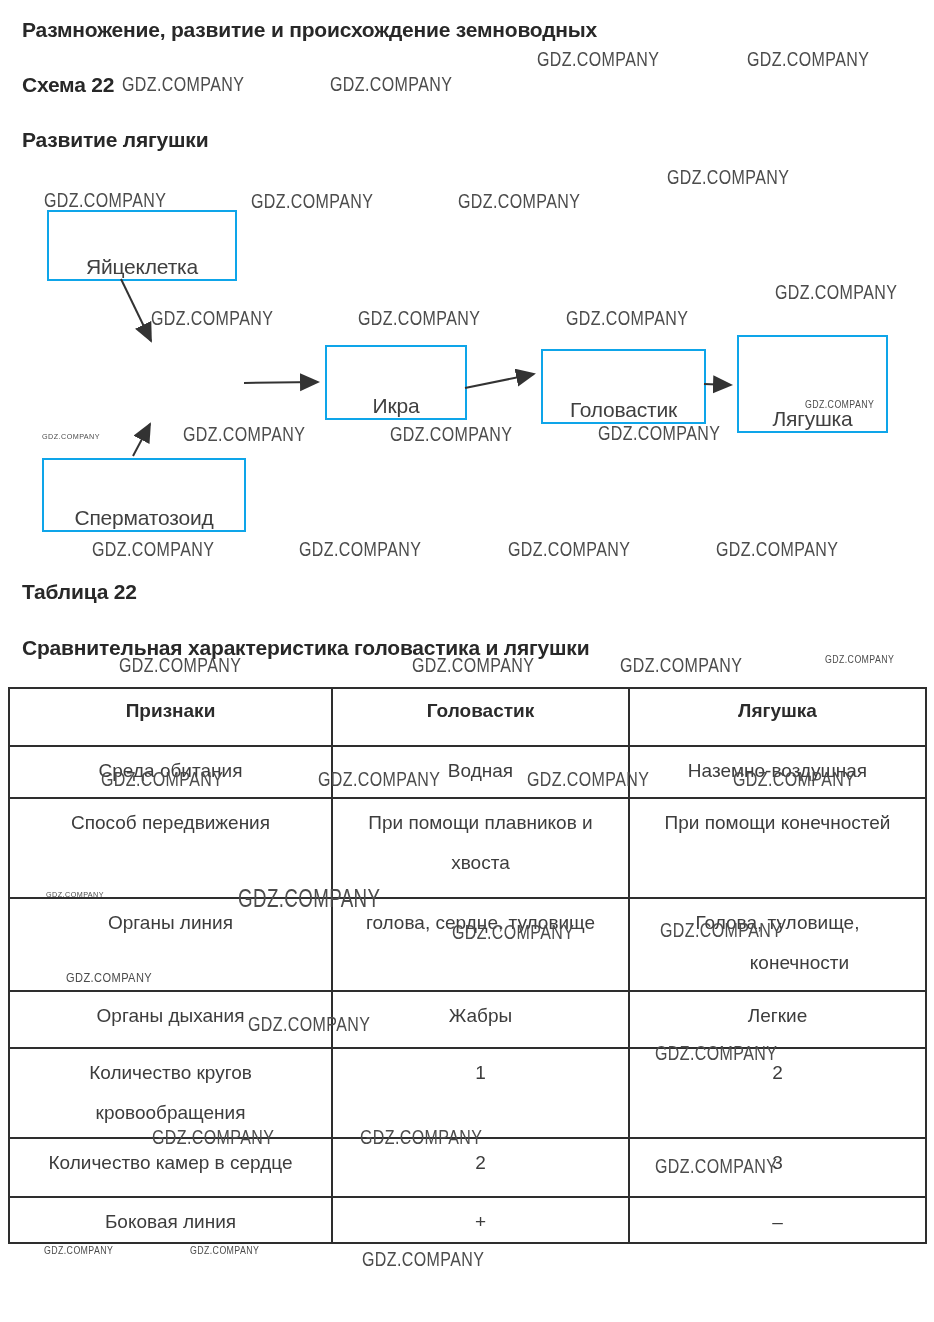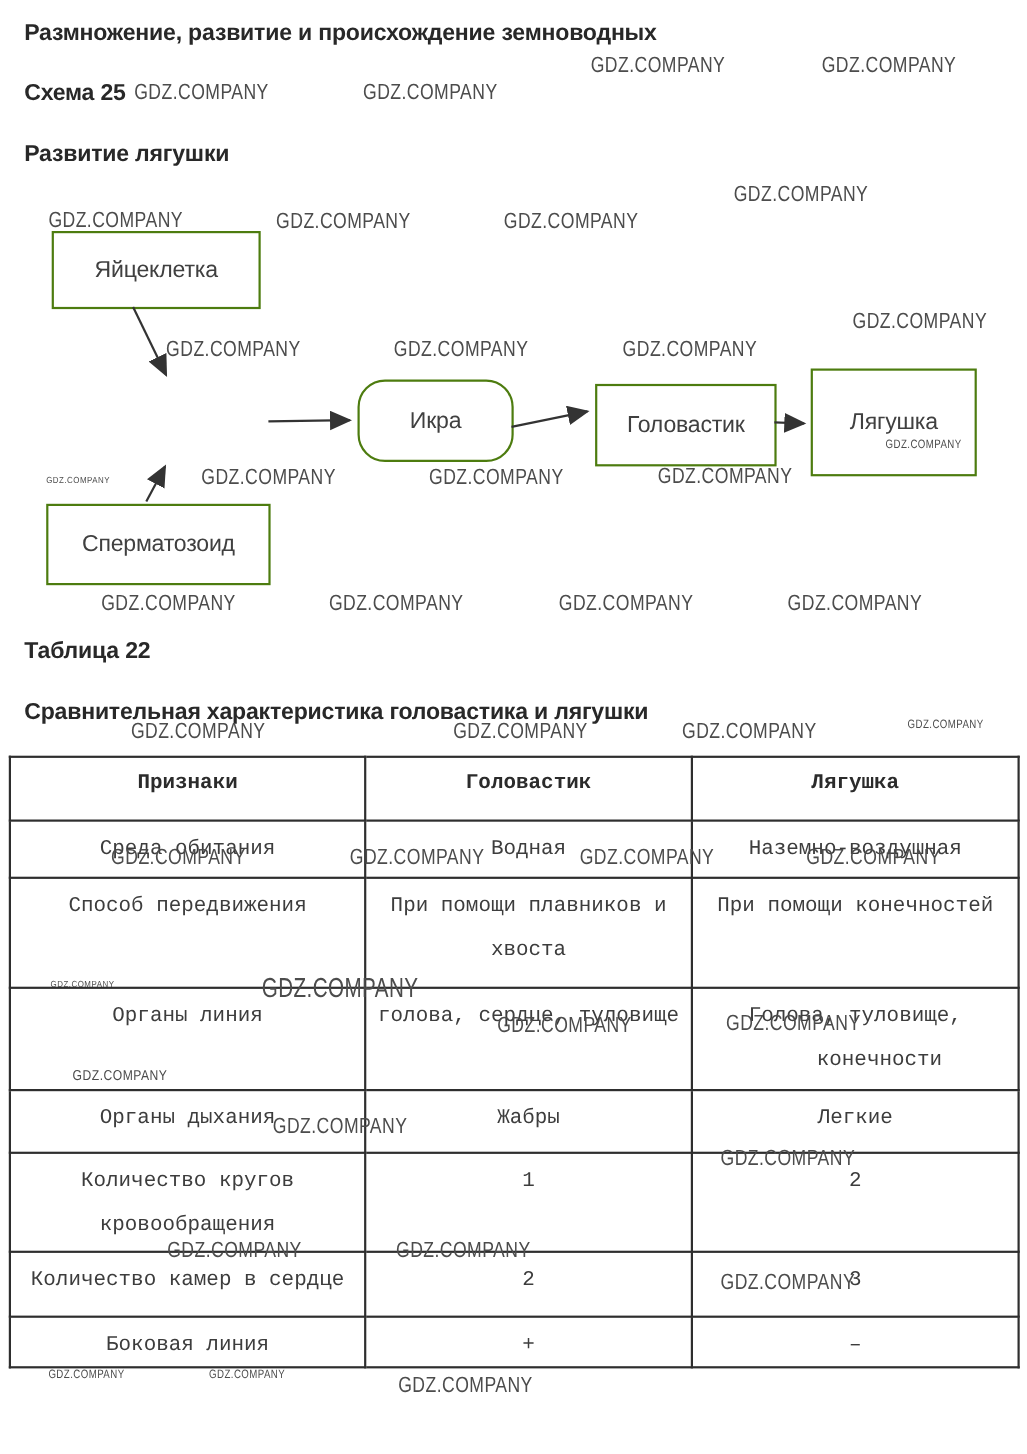--- a/index.html
+++ b/index.html
@@ -17,58 +17,57 @@
     position:absolute; white-space:nowrap; color:#4c4c4c; z-index:6;
     font-size:20px; transform:scaleX(.8); transform-origin:0 50%;
     letter-spacing:.5px; font-weight:400;
   }
   .wm-lg { font-size:25px; transform:scaleX(.75); }
   .wm-md { font-size:13px; transform:scaleX(.85); }
   .wm-sm { font-size:11px; transform:scaleX(.8); }
   .wm-xs { font-size:8px;  transform:scaleX(.9); }
   
   .node {
-    position:absolute; border:2px solid #4d7c0f; background:#ffffff; z-index:2;
-    display:flex; align-items:center; justify-content:center;
+    position:absolute; border:2px solid #0ea5e9; background:#ffffff; z-index:2;
+    display:flex; align-items:flex-end; justify-content:center;
     font-size:21px; color:#404040; letter-spacing:-0.2px;
   }
   .fc-arrows { position:absolute; left:0; top:0; z-index:3; pointer-events:none; }
   
   table.cmp {
     position:absolute; left:8px; top:687px; width:917px; z-index:1;
     border-collapse:collapse; table-layout:fixed;
   }
   table.cmp th, table.cmp td {
     border:2px solid #2e2e2e; vertical-align:top; text-align:center;
     padding:4px 4px 0 4px; font-size:19px; color:#3d3d3d; line-height:40px;
     overflow:hidden;
-    font-family:Liberation Mono, monospace;
   }
   table.cmp th { font-weight:bold; color:#2b2b2b; line-height:36px; padding-top:4px; }
   .cell-line { display:block; }
   .indent-right { transform:translateX(22px); }
 </style>
 </head>
 <body>
 
 <div class="page">
 
   <div class="hd" style="left:22px; top:18px;">Размножение, развитие и происхождение земноводных</div>
-  <div class="hd" style="left:22px; top:73px;">Схема 25</div>
+  <div class="hd" style="left:22px; top:73px;">Схема 22</div>
   <div class="hd" style="left:22px; top:128px;">Развитие лягушки</div>
   <div class="hd" style="left:22px; top:580px;">Таблица 22</div>
   <div class="hd" style="left:22px; top:636px;">Сравнительная характеристика головастика и лягушки</div>
 
   <div class="node" style="left:47px;  top:210px; width:186px; height:67px;">
       <span>Яйцеклетка</span>
     </div>
   <div class="node" style="left:42px;  top:458px; width:200px; height:70px;">
       <span>Сперматозоид</span>
     </div>
-  <div class="node" style="left:325px; top:345px; width:138px; height:71px;border-radius:25px;">
+  <div class="node" style="left:325px; top:345px; width:138px; height:71px;">
       <span>Икра</span>
     </div>
   <div class="node" style="left:541px; top:349px; width:161px; height:71px;">
       <span>Головастик</span>
     </div>
   <div class="node" style="left:737px; top:335px; width:147px; height:94px;">
       <span>Лягушка</span>
     </div>
 
   <svg class="fc-arrows" width="934" height="560" viewBox="0 0 934 560">

